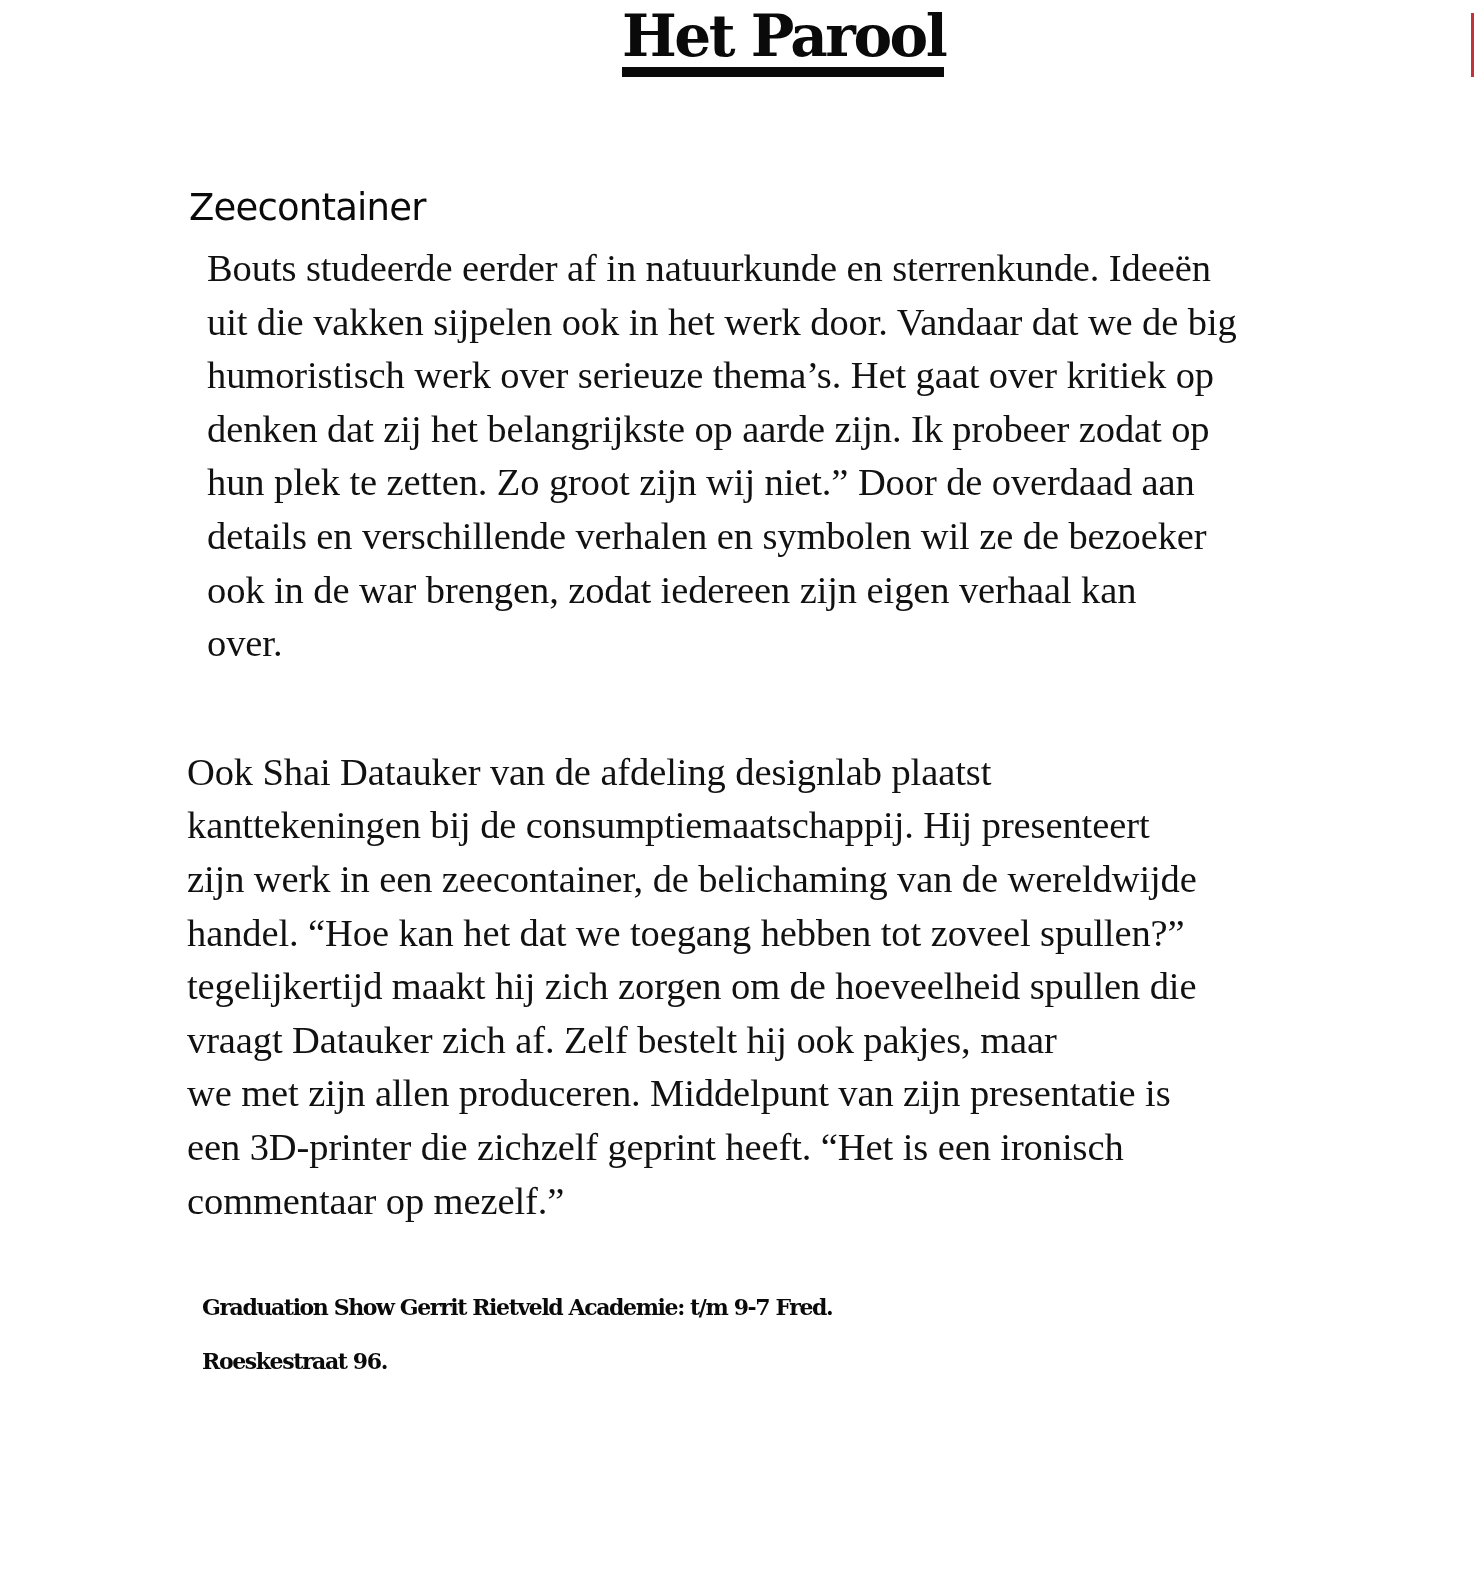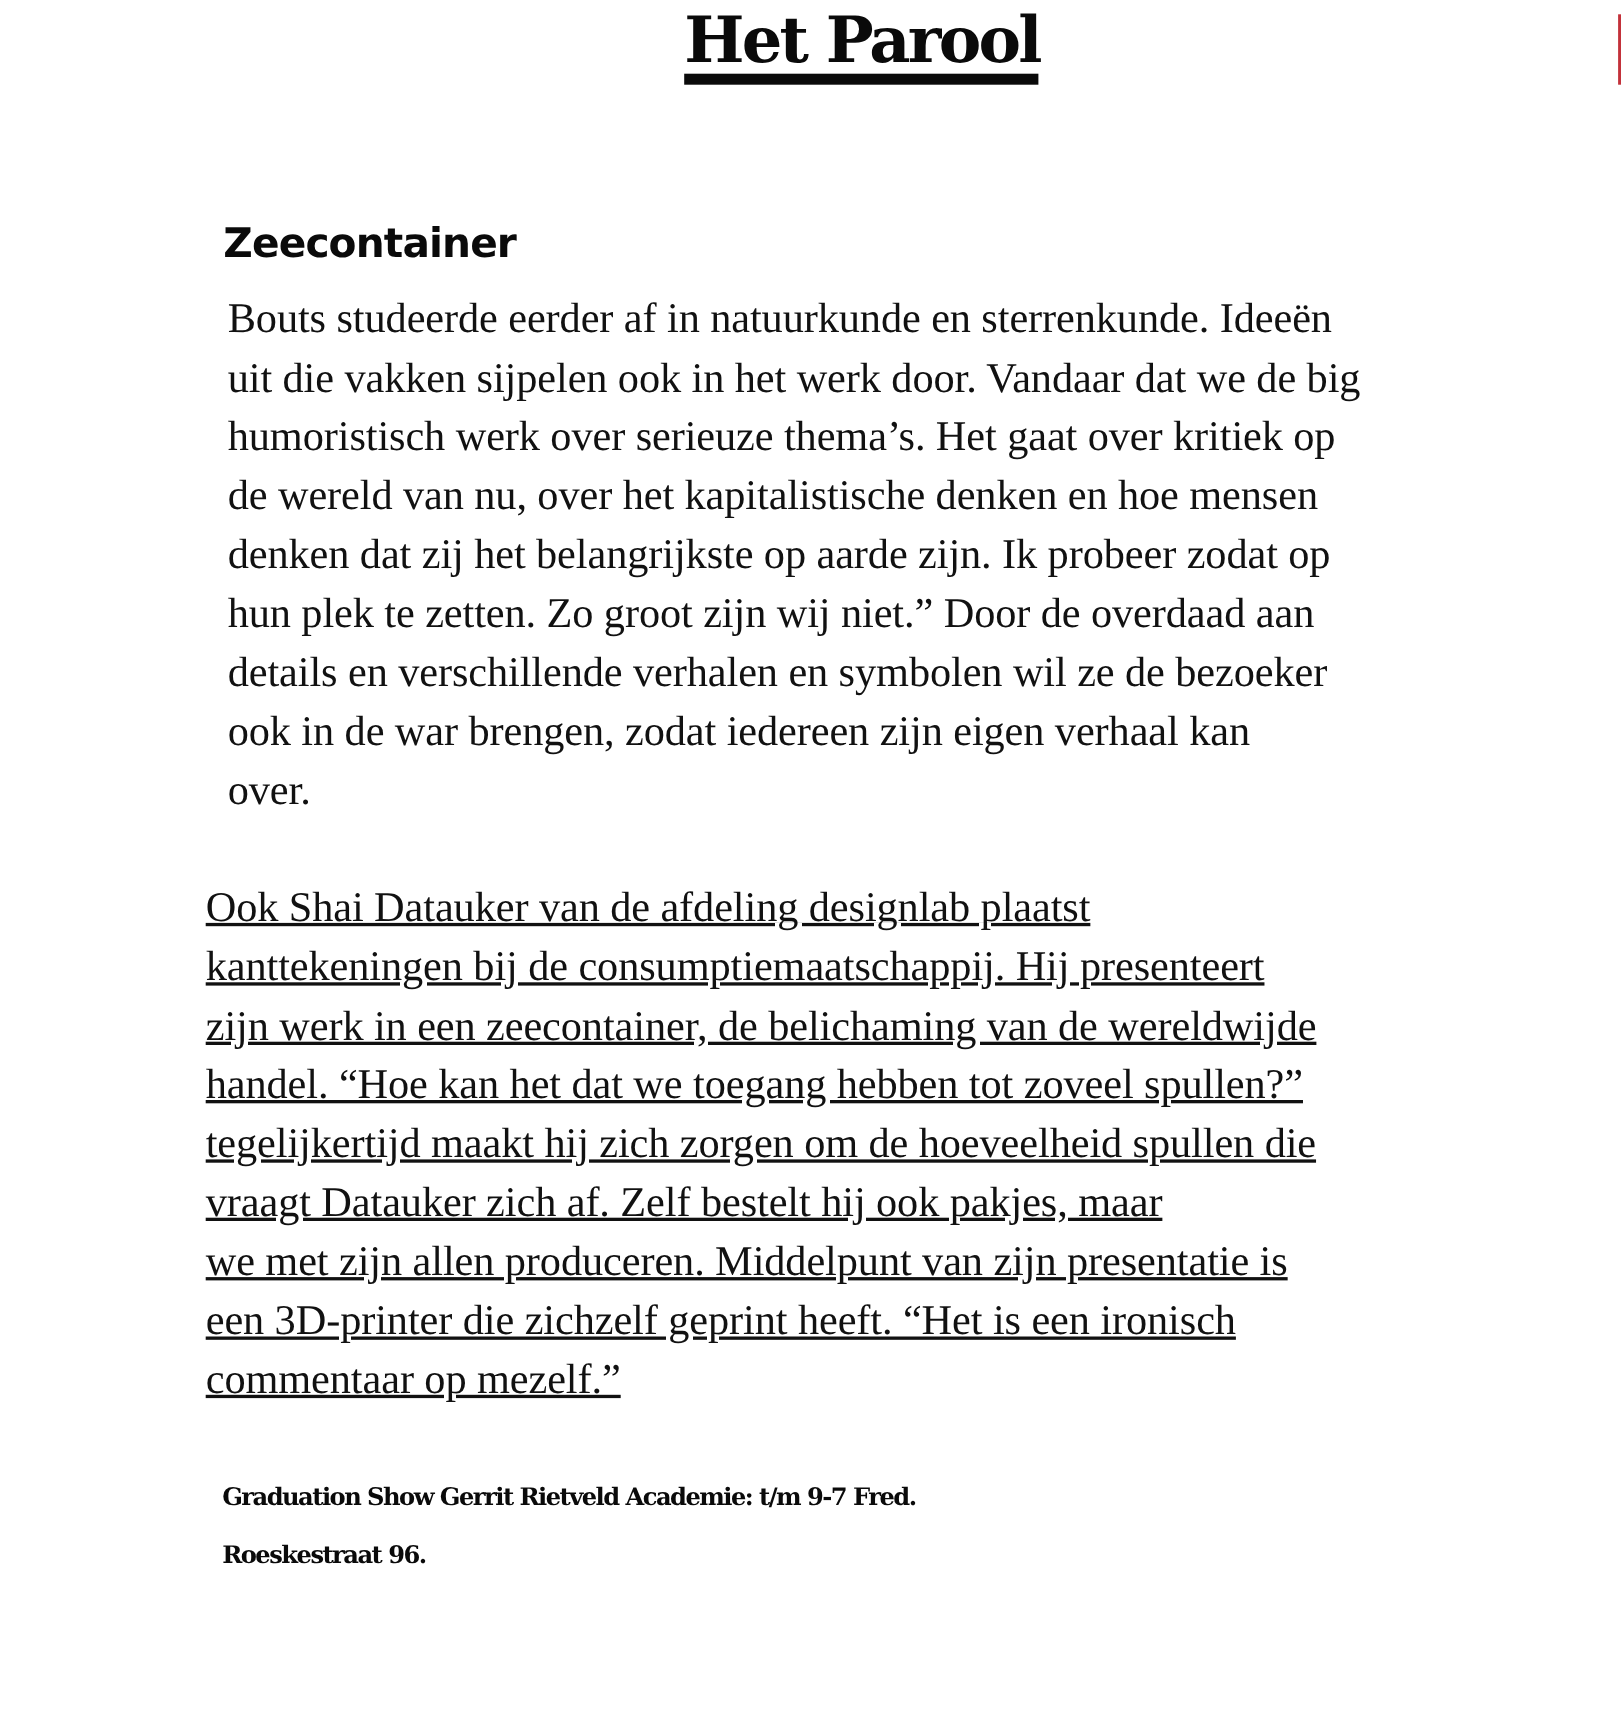--- a/index.html
+++ b/index.html
@@ -53,37 +53,37 @@
       background: #c3313a;
     }
     .article {
       position: absolute;
       left: 187px;
       top: 180px;
       width: 1200px;
     }
     .section-heading {
       font-family: "DejaVu Sans", sans-serif;
-      font-weight: bold;
+      font-weight: normal;
       font-size: 37px;
       line-height: 52px;
       letter-spacing: -0.8px;
-      margin: 16px;
+      margin: 2px;
       color: #0a0a0a;
     }
     .paragraph {
       font-family: "Liberation Serif", serif;
       font-size: 38.5px;
       line-height: 53.6px;
       margin: 0;
       color: #111111;
       letter-spacing: -0.1px;
     }
     .p1 { margin-top: 8px; margin-left: 20px; }
-    .p2 { margin-top: 53px; text-decoration: underline; }
+    .p2 { margin-top: 75px; }
     .footer-note {
       font-family: "DejaVu Serif", serif;
       font-weight: bold;
       font-size: 22px;
       line-height: 53.6px;
       letter-spacing: -1.4px;
       margin: 15px;
       margin-top: 53px;
       color: #0a0a0a;
     }
@@ -98,21 +98,20 @@
   <div class="scroll-indicator"></div>
 </header>
 
 <main class="article">
   <h2 class="section-heading">Zeecontainer</h2>
 
   <p class="paragraph p1">
     <span class="line">Bouts studeerde eerder af in natuurkunde en sterrenkunde. Ideeën</span>
     <span class="line">uit die vakken sijpelen ook in het werk door. Vandaar dat we de big</span>
     <span class="line">humoristisch werk over serieuze thema’s. Het gaat over kritiek op</span>
-    <span class="line">de wereld van nu, over het kapitalistische denken en hoe mensen</span>
     <span class="line">denken dat zij het belangrijkste op aarde zijn. Ik probeer zodat op</span>
     <span class="line">hun plek te zetten. Zo groot zijn wij niet.” Door de overdaad aan</span>
     <span class="line">details en verschillende verhalen en symbolen wil ze de bezoeker</span>
     <span class="line">ook in de war brengen, zodat iedereen zijn eigen verhaal kan</span>
     <span class="line">over.</span>
   </p>
 
   <p class="paragraph p2">
     <span class="line">Ook Shai Datauker van de afdeling designlab plaatst</span>
     <span class="line">kanttekeningen bij de consumptiemaatschappij. Hij presenteert</span>

